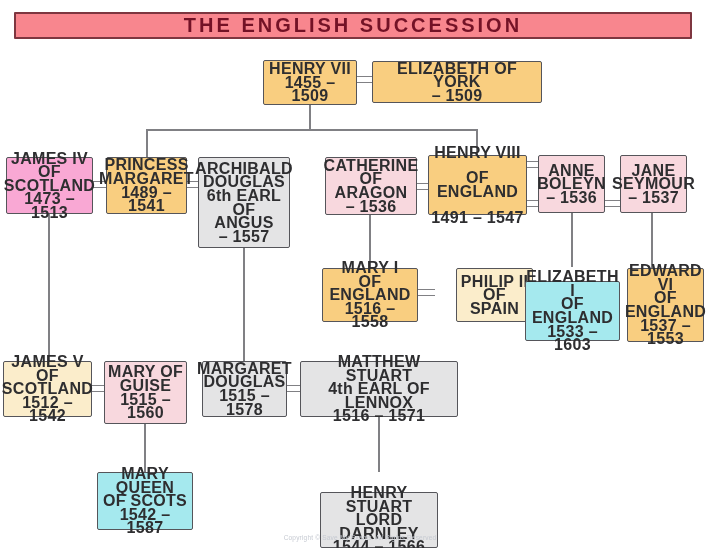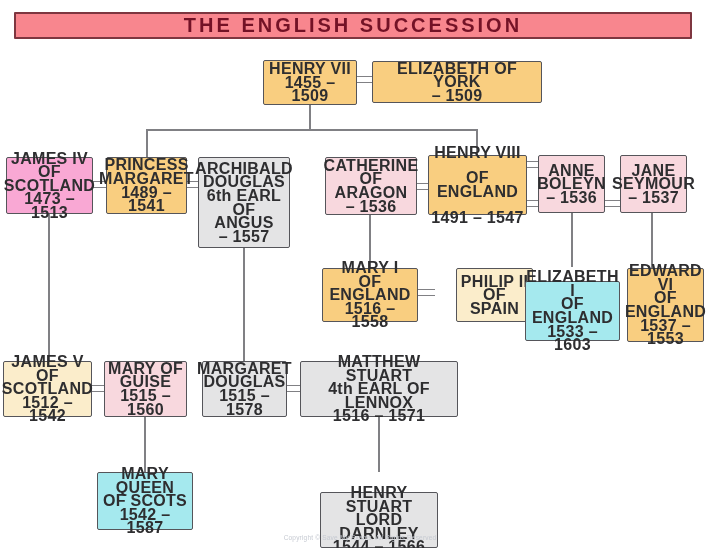--- a/index.html
+++ b/index.html
@@ -147,21 +147,21 @@
         <div>EDWARD VI</div>
         <div>OF</div>
         <div>ENGLAND</div>
         <div>1537 – 1553</div>
       </div>
       <div class="node" style="left: 3px; top: 361px; width: 89px; height: 56px; background: rgb(251, 237, 203); border-color: rgb(85, 85, 90); color: rgb(46, 46, 48);">
         <div>JAMES V OF</div>
         <div>SCOTLAND</div>
         <div>1512 – 1542</div>
       </div>
-      <div class="node" style="left: 104px; top: 361px; width: 83px; height: 56px; background: rgb(248, 216, 222); border-color: rgb(85, 85, 90); color: rgb(46, 46, 48);">
+      <div class="node" style="left: 104px; top: 361px; width: 83px; height: 63px; background: rgb(248, 216, 222); border-color: rgb(85, 85, 90); color: rgb(46, 46, 48);">
         <div>MARY OF</div>
         <div>GUISE</div>
         <div>1515 – 1560</div>
       </div>
       <div class="node" style="left: 202px; top: 361px; width: 85px; height: 56px; background: rgb(228, 228, 229); border-color: rgb(85, 85, 90); color: rgb(46, 46, 48);">
         <div>MARGARET</div>
         <div>DOUGLAS</div>
         <div>1515 – 1578</div>
       </div>
       <div class="node" style="left: 300px; top: 361px; width: 158px; height: 56px; background: rgb(228, 228, 229); border-color: rgb(85, 85, 90); color: rgb(46, 46, 48);">

